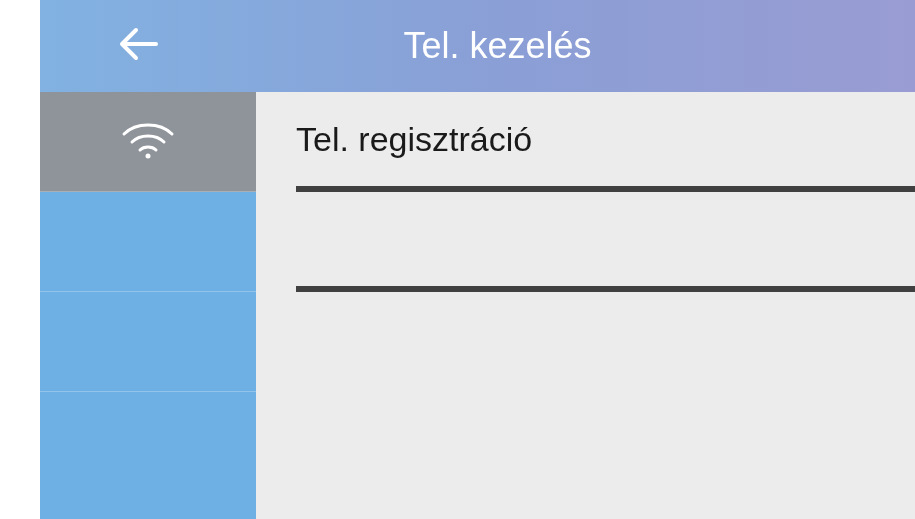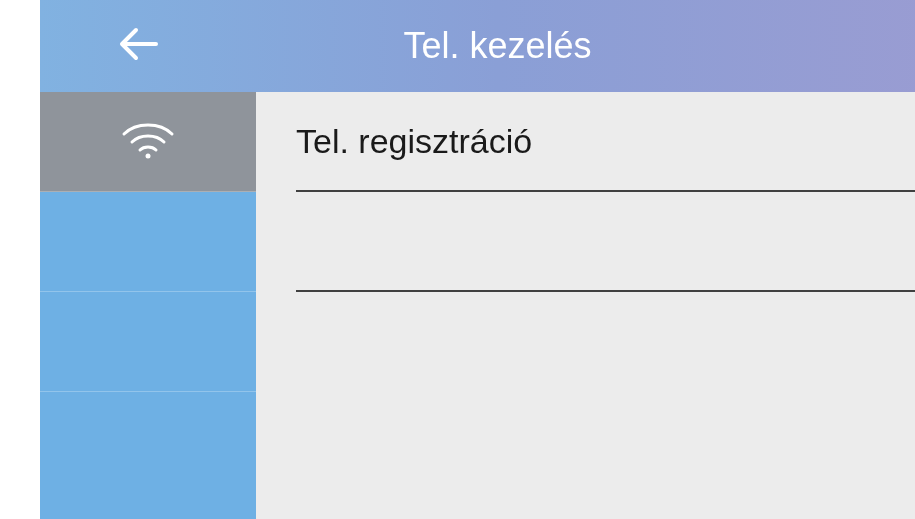--- a/index.html
+++ b/index.html
@@ -54,21 +54,21 @@
     flex: 1;
     background: #ececec;
     padding: 0 40px;
     display: flex;
     flex-direction: column;
   }
   .row {
     height: 100px;
     display: flex;
     align-items: center;
-    border-bottom: 2px solid #404040;
+    border-bottom: 6px solid #404040;
     cursor: pointer;
   }
   .row-label {
     font-size: 34px;
     color: #1a1a1a;
   }
   .row-value {
     font-size: 34px;
     color: #1a1a1a;
     margin-left: 12px;

